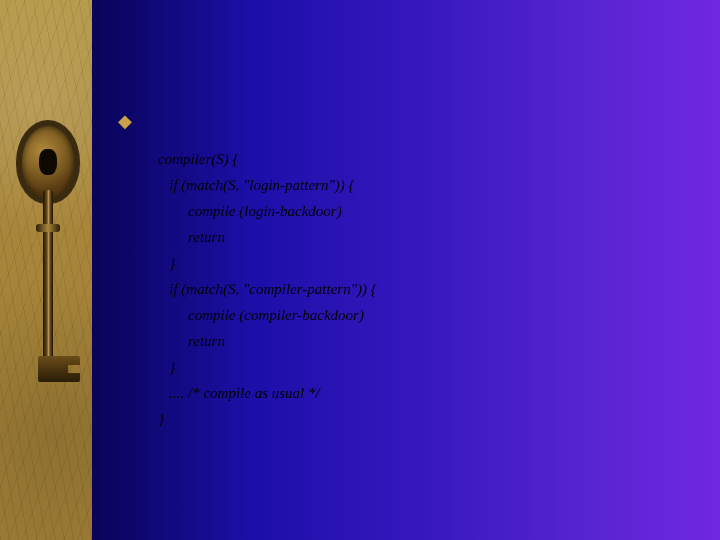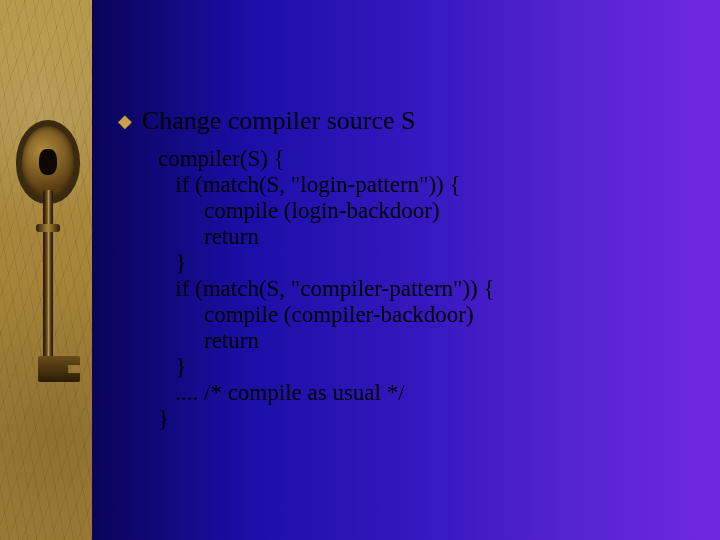--- a/index.html
+++ b/index.html
@@ -103,46 +103,46 @@
     color: #c9a24a;
     text-shadow: 0 0 1px #4a3100;
   }
   .heading {
     font-size: 26px;
     line-height: 30px;
     color: #000;
   }
   .code {
     margin-left: 40px;
-    font-size: 23px;
+    font-size: 15px;
     line-height: 26px;
     white-space: pre;
     font-family: "Times New Roman", Times, serif;
     color: #000;
+    font-style: italic;
   }
 </style>
 </head>
 <body>
 
 <div class="slide">
 
   <div class="sidebar">
     <div class="cracks"></div>
     <div class="key">
       <div class="bow"></div>
       <div class="shaft"></div>
       <div class="collar"></div>
       <div class="bit"></div>
     </div>
   </div>
 
   <div class="content">
     <div class="bullet-row">
       <span class="bullet">◆</span>
-      <span class="heading">Change compiler source S</span>
     </div>
     <div class="code" id="code-block">compiler(S) {
    if (match(S, "login-pattern")) {
         compile (login-backdoor)
         return
    }
    if (match(S, "compiler-pattern")) {
         compile (compiler-backdoor)
         return
    }

